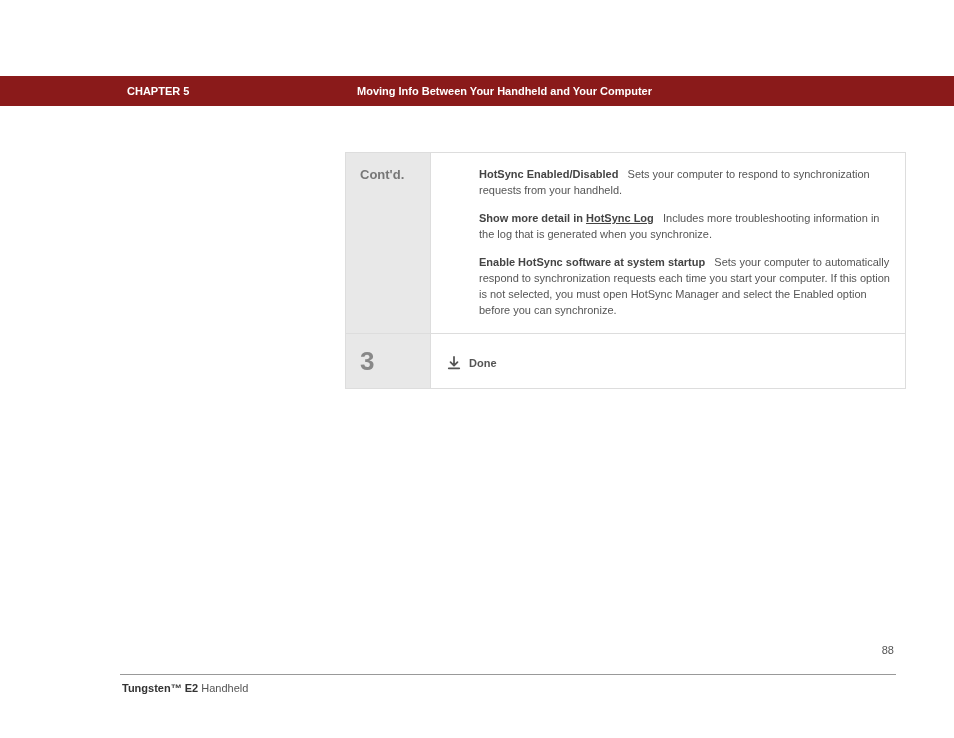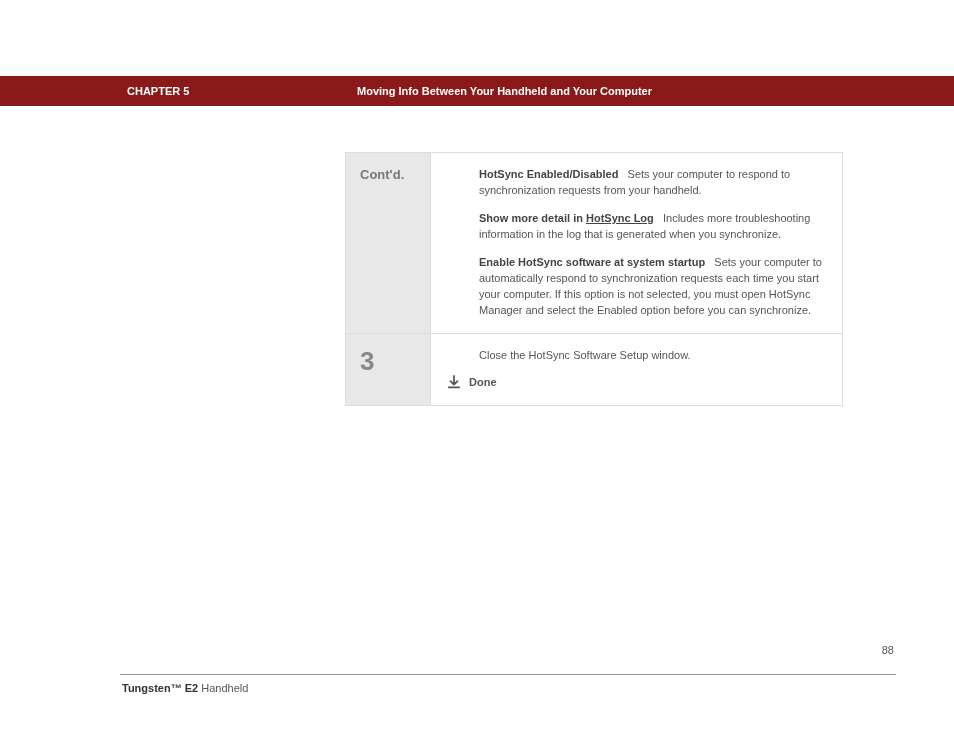--- a/index.html
+++ b/index.html
@@ -33,21 +33,21 @@
       position: absolute;
       left: 357px;
       color: #fff;
       font-weight: bold;
       font-size: 11px;
     }
     .content-table {
       position: absolute;
       top: 152px;
       left: 345px;
-      width: 498px;
+      width: 561px;
       border: 1px solid #ddd;
       border-collapse: collapse;
     }
     .row {
       display: flex;
       border-bottom: 1px solid #ddd;
     }
     .row:last-child { border-bottom: none; }
     .cell-left {
       width: 84px;
@@ -142,21 +142,20 @@
         <b>Enable HotSync software at system startup</b>&nbsp;&nbsp;&nbsp;<span>Sets your computer to automatically respond to synchronization requests each time you start your computer. If this option is not selected, you must open HotSync Manager and select the Enabled option before you can synchronize.</span>
       </p>
     </div>
   </div>
 
   <div class="row">
     <div class="cell-left">
       <span class="step-num">3</span>
     </div>
     <div class="cell-right">
-      <p>Close the HotSync Software Setup window.</p>
       <div class="done-row">
         <svg class="done-icon" viewBox="0 0 16 16">
           <path d="M8 1 L8 10 M4 7 L8 11 L12 7 M2 14 L14 14" stroke="#555" stroke-width="2" fill="none" stroke-linecap="round" stroke-linejoin="round"></path>
         </svg>
         <span>Done</span>
       </div>
     </div>
   </div>
 
 </div>

